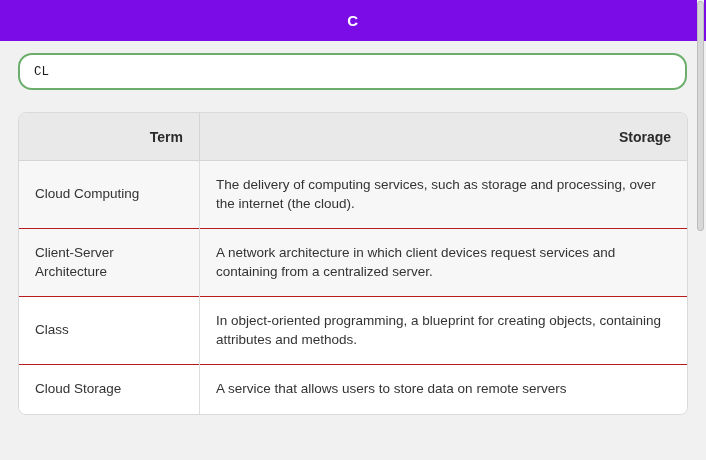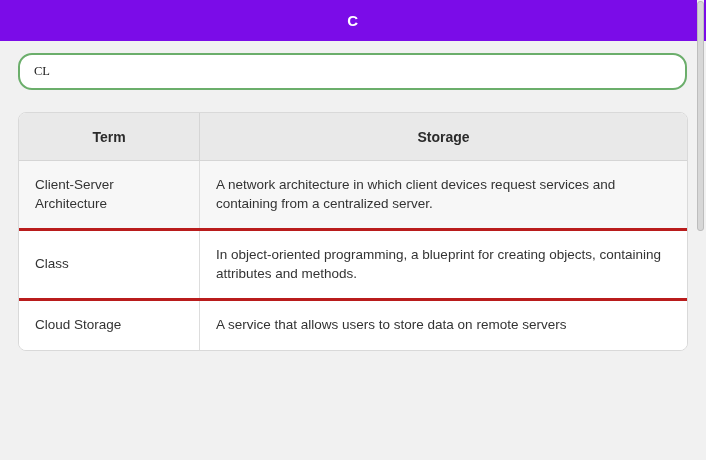--- a/index.html
+++ b/index.html
@@ -26,55 +26,55 @@
 
   
   .search-wrap { margin: 12px 19px 0 18px; }
   .search-input {
     display: block; width: 100%; box-sizing: border-box;
     height: 37px;
     border: 2px solid var(--search-border, #6bae6b);
     border-radius: 14px;
     background: #ffffff;
     padding: 0 14px;
-    font-family: Liberation Serif, serif;
+    font-family: Liberation Mono, monospace;
     font-size: 12.5px; color: #1a1a1a;
     outline: none;
   }
 
   
   .table-wrap {
     margin: 22px 18px 0 18px;
     border: 1px solid #d9d9d9;
     border-radius: 8px;
     overflow: hidden;
     background: #ffffff;
   }
   table {
     width: 100%;
     border-collapse: collapse;
     font-size: 13.5px;
     color: var(--text, #333333);
   }
   th {
     background: var(--table-header-bg, #e9e9e9);
-    text-align: center;
+    text-align: right;
     font-size: 14px; font-weight: bold; color: #2b2b2b;
     padding: 0 16px;
     height: 47px;
     border-bottom: 1px solid #d5d5d5;
   }
   th.col-term { width: 148px; border-right: 1px solid #d5d5d5; }
   td {
     padding: 15px 16px;
     vertical-align: middle;
     line-height: 18.5px;
   }
   td.term { border-right: 1px solid #dddddd; }
-  tbody tr + tr td { border-top: 3px solid #b91c1c; }
+  tbody tr + tr td { border-top: 1px solid #b91c1c; }
   tr.shaded { background: var(--row-shaded-bg, #f7f7f7); }
   tr.plain  { background: var(--row-plain-bg, #ffffff); }
 
   
   .scrollbar {
     position: absolute; top: 0; right: 2px;
     width: 7px; height: 460px;
     background: #f1f1f1;
   }
   .scrollbar .thumb {
@@ -101,20 +101,24 @@
   <div class="table-wrap">
     <table>
       <thead>
         <tr>
           <th class="col-term">Term</th>
           <th class="col-meaning">Storage</th>
         </tr>
       </thead>
       <tbody>
         <tr class="shaded">
+          <td class="term">Cloud Computing</td>
+          <td class="meaning">The delivery of computing services, such as storage and processing, over the internet (the cloud).</td>
+        </tr>
+        <tr class="shaded">
           <td class="term">Client-Server Architecture</td>
           <td class="meaning">A network architecture in which client devices request services and containing from a centralized server.</td>
         </tr>
         <tr class="plain">
           <td class="term">Class</td>
           <td class="meaning">In object-oriented programming, a blueprint for creating objects, containing attributes and methods.</td>
         </tr>
         <tr class="plain">
           <td class="term">Cloud Storage</td>
           <td class="meaning">A service that allows users to store data on remote servers</td>

